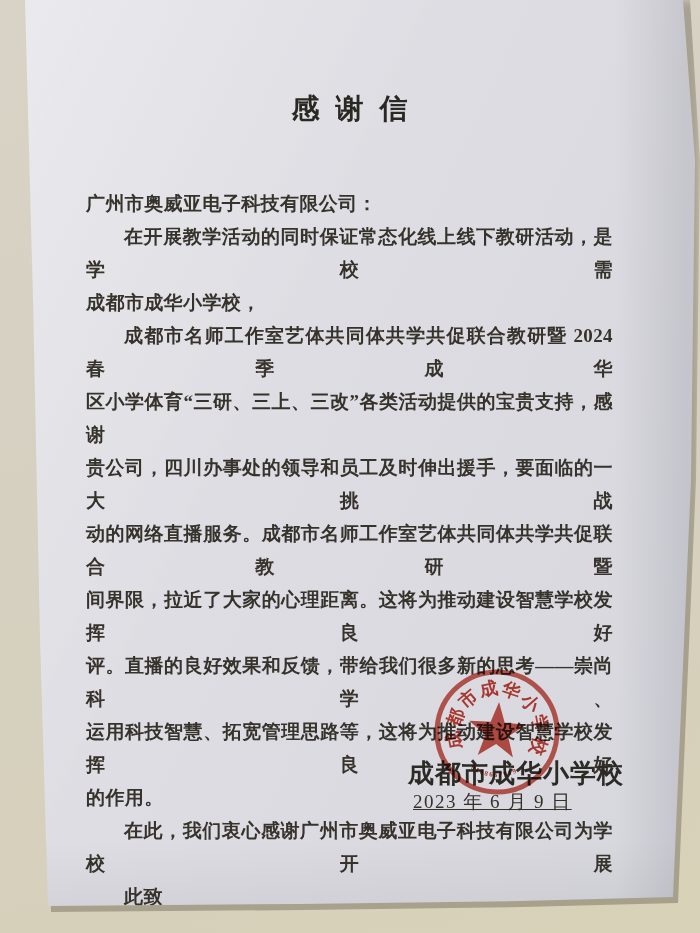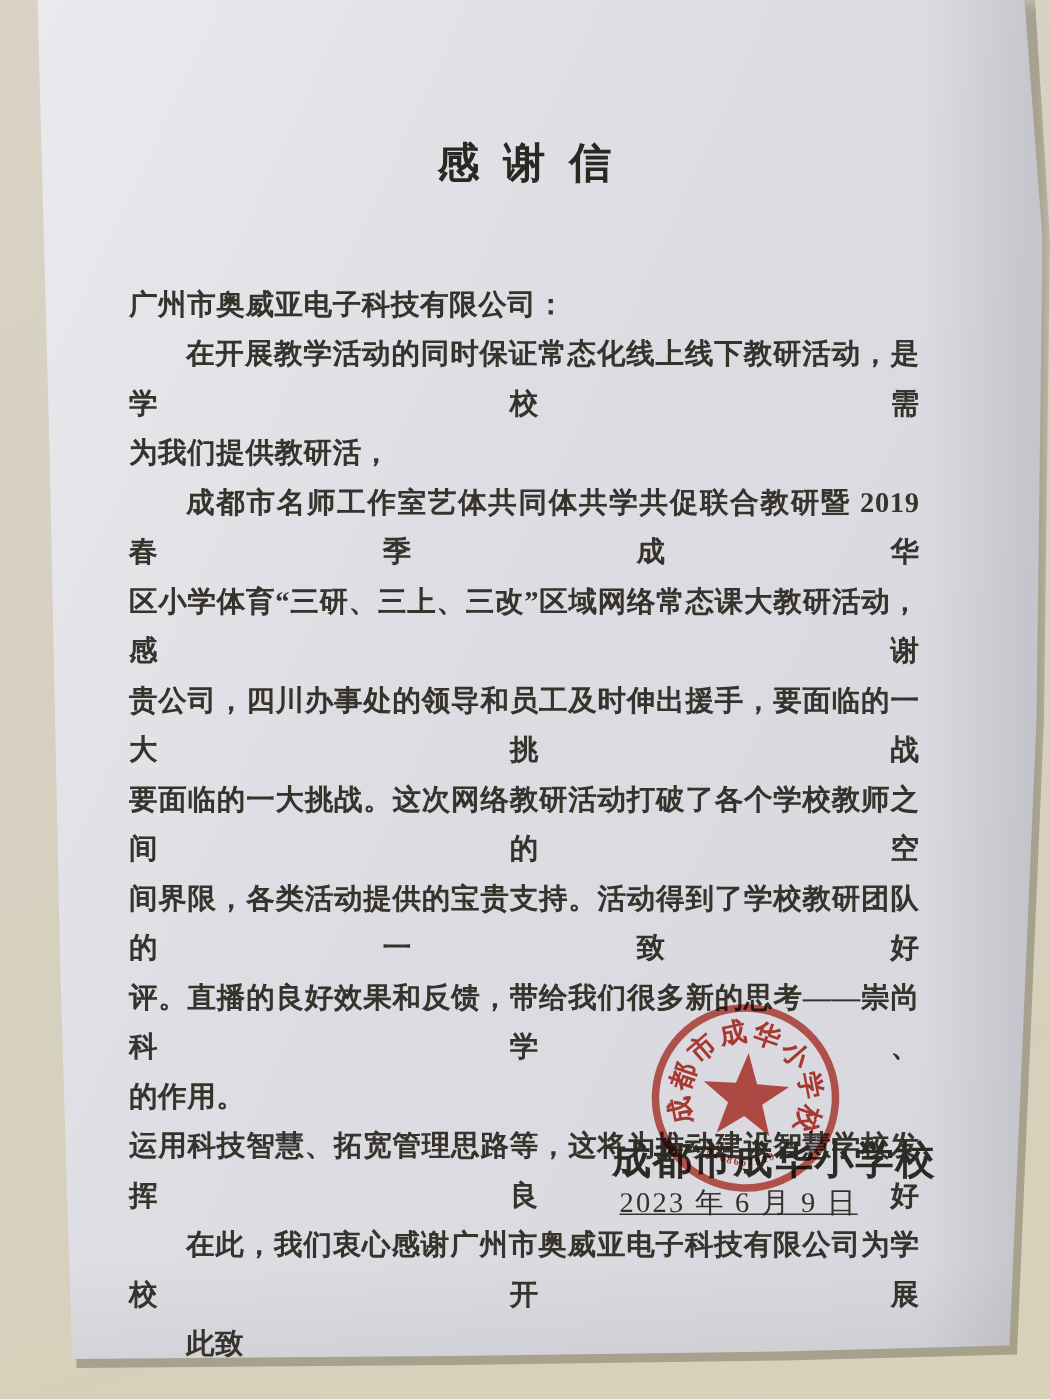--- a/index.html
+++ b/index.html
@@ -66,29 +66,29 @@
 
 <div class="photo">
   <div class="paper-shadow"></div>
   <div class="paper">
 
     <div class="title">感谢信</div>
 
     <div class="body-lines">
       <div class="line">广州市奥威亚电子科技有限公司：</div>
       <div class="line ind fill">在开展教学活动的同时保证常态化线上线下教研活动，是学校需</div>
-      <div class="line">为我们提供教研活，</div>
-      <div class="line ind fill">成都市名师工作室艺体共同体共学共促联合教研暨 2019 春季成华</div>
-      <div class="line fill">区小学体育“三研、三上、三改”区域网络常态课大教研活动，感谢</div>
+      <div class="line">成都市成华小学校，</div>
+      <div class="line ind fill">成都市名师工作室艺体共同体共学共促联合教研暨 2024 春季成华</div>
+      <div class="line fill">区小学体育“三研、三上、三改”各类活动提供的宝贵支持，感谢</div>
       <div class="line fill">贵公司，四川办事处的领导和员工及时伸出援手，要面临的一大挑战</div>
-      <div class="line fill">要面临的一大挑战。这次网络教研活动打破了各个学校教师之间的空</div>
-      <div class="line fill">间界限，各类活动提供的宝贵支持。活动得到了学校教研团队的一致好</div>
+      <div class="line fill">动的网络直播服务。成都市名师工作室艺体共同体共学共促联合教研暨</div>
+      <div class="line fill">间界限，拉近了大家的心理距离。这将为推动建设智慧学校发挥良好</div>
       <div class="line fill">评。直播的良好效果和反馈，带给我们很多新的思考——崇尚科学、</div>
+      <div class="line fill">运用科技智慧、拓宽管理思路等，这将为推动建设智慧学校发挥良好</div>
       <div class="line">的作用。</div>
-      <div class="line fill">运用科技智慧、拓宽管理思路等，这将为推动建设智慧学校发挥良好</div>
       <div class="line ind fill">在此，我们衷心感谢广州市奥威亚电子科技有限公司为学校开展</div>
       <div class="line ind">此致</div>
 
     </div>
 
     <div class="school-sign">成都市成华小学校</div>
     <div class="date-sign">2023 年 6 月 9 日</div>
 
     <svg class="seal" viewBox="0 0 150 150">
       <circle cx="75" cy="75" r="60" fill="none" stroke="#bf3226" stroke-opacity="0.85" stroke-width="5"></circle>

